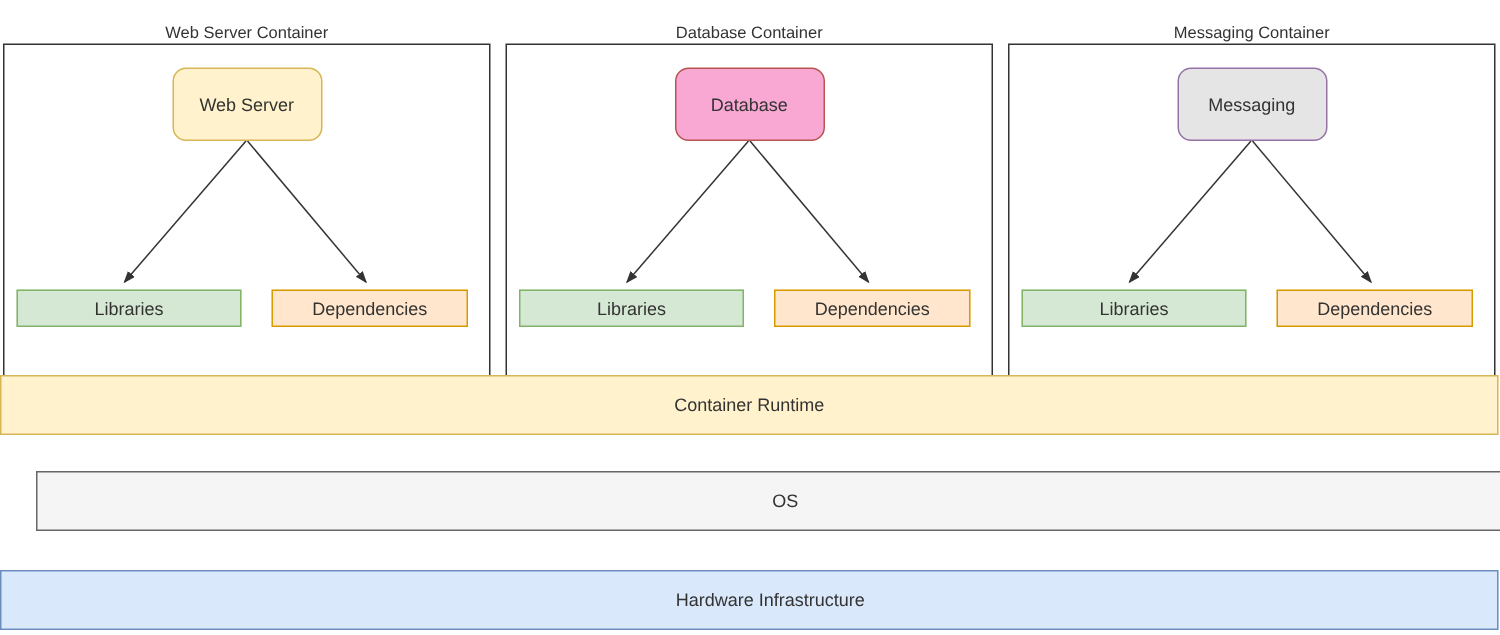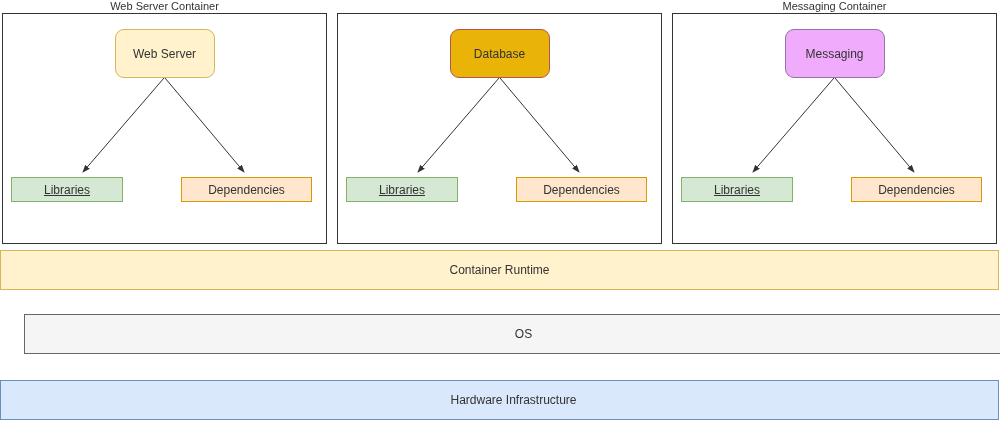--- a/index.html
+++ b/index.html
@@ -1,39 +1,39 @@
 <!DOCTYPE html>
 <html><head>
 <meta charset="utf-8">
 <style>
   * { margin:0; padding:0; box-sizing:border-box; }
   html,body { background:#ffffff; }
   body { font-family:"Liberation Sans", sans-serif; color:#333; }
   .canvas { position:relative; width:1000px; height:423px; background:#ffffff; overflow:hidden; }
 
-  .container-group { position:absolute; top:0; width:325px; height:244px; }
+  .container-group { position:absolute; top:16px; width:325px; height:244px; }
   .container-title {
     position:absolute; top:0; left:0; right:0; height:12px;
     text-align:center; font-size:11px; line-height:12px; color:#333;
     white-space:nowrap;
   }
   .container-box {
     position:absolute; top:13px; left:0; right:0; height:231px;
     border:1px solid #333; background:#ffffff;
   }
   .arrows { position:absolute; left:0; top:0; width:323px; height:227px; }
 
   .node {
     position:absolute; display:flex; align-items:center; justify-content:center;
     font-size:12px; color:#333; border:1px solid #a3a3a3; background:#fff;
     text-align:center;
   }
   .node.main { top:15px; left:50%; transform:translateX(-50%); width:100px; height:49px; border-radius:9px; }
   .node.child { top:163px; height:25px; }
-  .node.lib { left:8px; width:112px;text-decoration:underline; }
+  .node.lib { left:8px; width:150px; }
   .node.dep { right:14px; width:131px; }
 
   .layer {
     position:absolute; left:0; width:999px; height:40px;
     border:1px solid #999; display:flex; align-items:center; justify-content:center;
     font-size:12px; color:#333;
   }
 </style>
 </head>
 <body>
@@ -52,49 +52,50 @@
         <line x1="161" y1="64" x2="80" y2="158" stroke="#333" stroke-width="1" marker-end="url(#ah0)"></line>
         <line x1="162" y1="64" x2="241" y2="158" stroke="#333" stroke-width="1" marker-end="url(#ah0)"></line>
       </svg>
       <div class="node main" style="background-color: rgb(255, 242, 204); border-color: rgb(214, 182, 86);">Web Server</div>
       <div class="node child lib" style="background-color: rgb(213, 232, 212); border-color: rgb(130, 179, 102);">Libraries</div>
       <div class="node child dep" style="background-color: rgb(255, 230, 204); border-color: rgb(215, 155, 0);">Dependencies</div>
     </div>
   </div>
 
   <div class="container-group" style="left:337px">
+    <div class="container-title">Database Container</div>
     <div class="container-box">
       <svg class="arrows" viewBox="0 0 323 227">
         <defs>
           <marker id="ah1" markerWidth="10" markerHeight="8" refX="7" refY="3" orient="auto">
             <path d="M0,0 L8,3 L0,6 z" fill="#333"></path>
           </marker>
         </defs>
         <line x1="161" y1="64" x2="80" y2="158" stroke="#333" stroke-width="1" marker-end="url(#ah1)"></line>
         <line x1="162" y1="64" x2="241" y2="158" stroke="#333" stroke-width="1" marker-end="url(#ah1)"></line>
       </svg>
-      <div class="node main" style="background-color: #eab308; border-color: rgb(184, 84, 80);">Database</div>
+      <div class="node main" style="background-color: #f9a8d4; border-color: rgb(184, 84, 80);">Database</div>
       <div class="node child lib" style="background-color: rgb(213, 232, 212); border-color: rgb(130, 179, 102);">Libraries</div>
       <div class="node child dep" style="background-color: rgb(255, 230, 204); border-color: rgb(215, 155, 0);">Dependencies</div>
     </div>
   </div>
 
   <div class="container-group" style="left:672px">
     <div class="container-title">Messaging Container</div>
     <div class="container-box">
       <svg class="arrows" viewBox="0 0 323 227">
         <defs>
           <marker id="ah2" markerWidth="10" markerHeight="8" refX="7" refY="3" orient="auto">
             <path d="M0,0 L8,3 L0,6 z" fill="#333"></path>
           </marker>
         </defs>
         <line x1="161" y1="64" x2="80" y2="158" stroke="#333" stroke-width="1" marker-end="url(#ah2)"></line>
         <line x1="162" y1="64" x2="241" y2="158" stroke="#333" stroke-width="1" marker-end="url(#ah2)"></line>
       </svg>
-      <div class="node main" style="background-color: #f0abfc; border-color: rgb(150, 115, 166);">Messaging</div>
+      <div class="node main" style="background-color: #e5e5e5; border-color: rgb(150, 115, 166);">Messaging</div>
       <div class="node child lib" style="background-color: rgb(213, 232, 212); border-color: rgb(130, 179, 102);">Libraries</div>
       <div class="node child dep" style="background-color: rgb(255, 230, 204); border-color: rgb(215, 155, 0);">Dependencies</div>
     </div>
   </div>
 
   <div class="layer" style="top: 250px; background-color: rgb(255, 242, 204); border-color: rgb(214, 182, 86);">Container Runtime</div>
 
   <div class="layer" style="top: 314px; background-color: rgb(245, 245, 245); border-color: rgb(102, 102, 102); margin-left: 24px;">OS</div>
 
   <div class="layer" style="top: 380px; background-color: rgb(218, 232, 252); border-color: rgb(108, 142, 191); padding-left: 28px;">Hardware Infrastructure</div>

